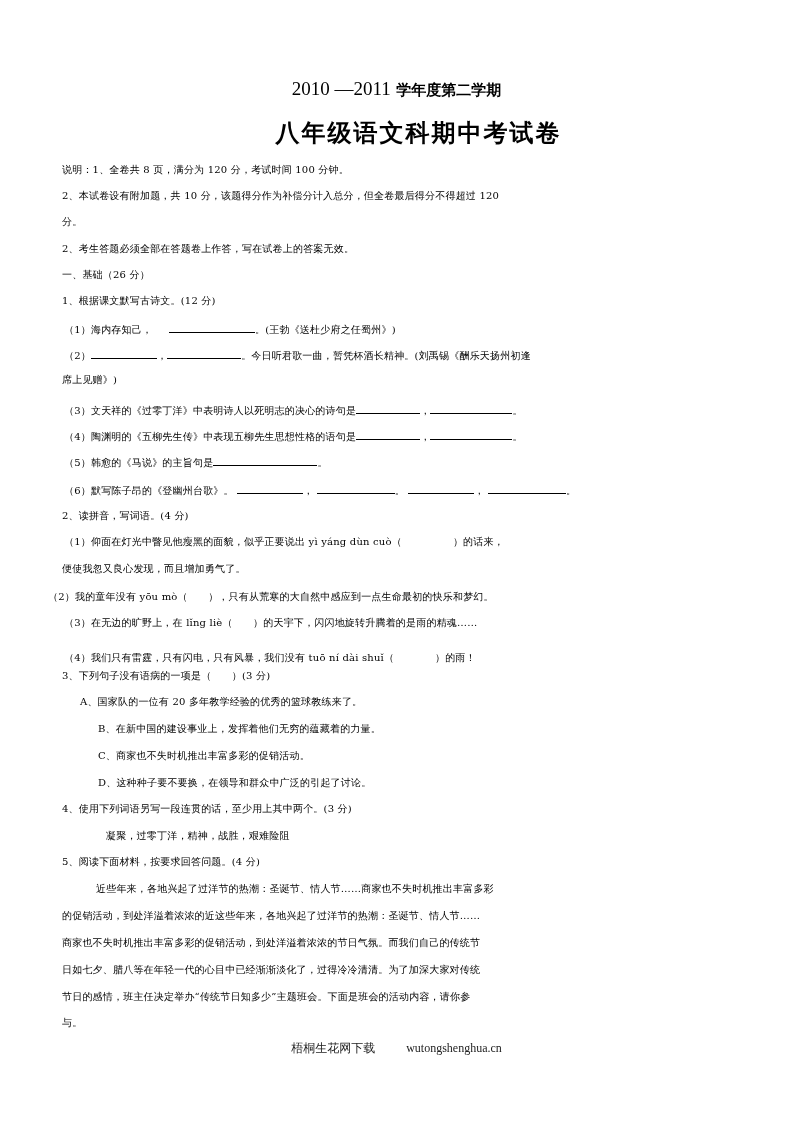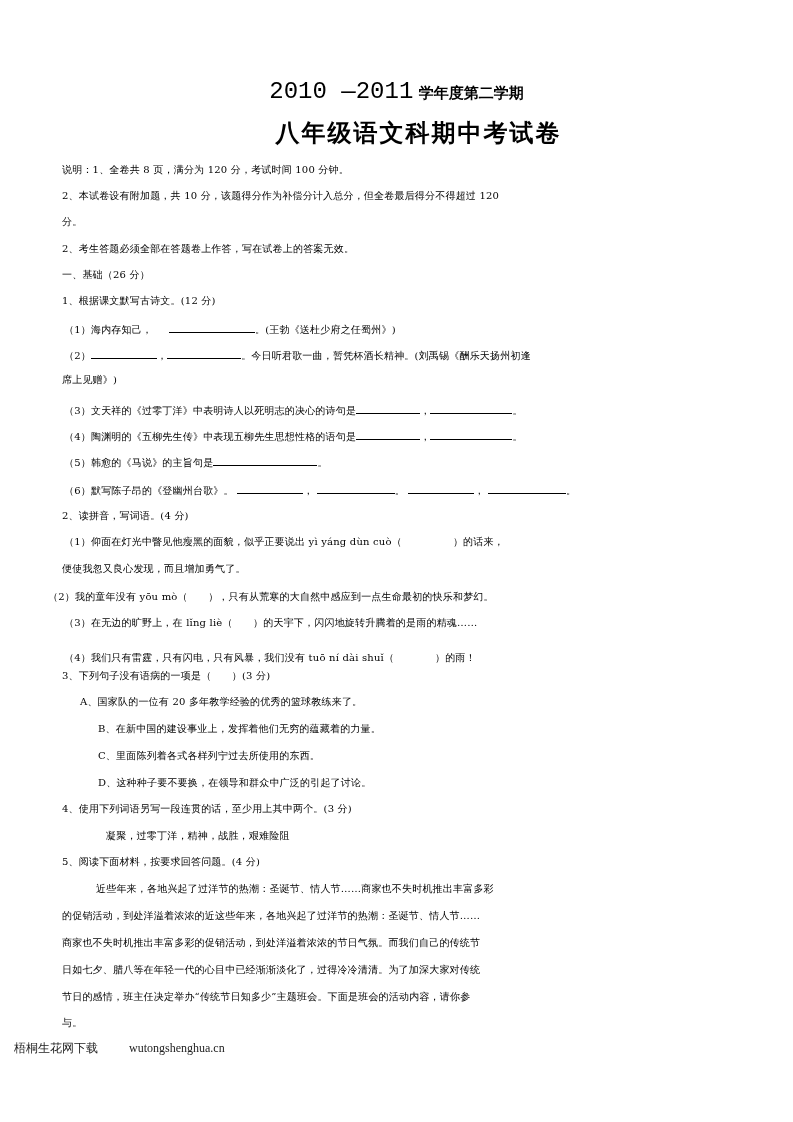--- a/index.html
+++ b/index.html
@@ -1,24 +1,24 @@
 <!DOCTYPE html>
 <html><head>
 <meta charset="utf-8">
 <style>
   html, body { margin:0; padding:0; background:#ffffff; }
   body { width:793px; height:1122px; position:relative; overflow:hidden;
          font-family:"DejaVu Serif","Liberation Serif",serif; color:#000; }
   .line { position:absolute; left:62px; font-size:10px; line-height:20px; white-space:nowrap; letter-spacing:0.2px; }
   .term { position:absolute; left:0; right:0; text-align:center; top:78px; font-size:17px; }
-  .term .t1 { font-family:Liberation Mono, monospace; font-size:24px; }
+  .term .t1 { font-family:Liberation Serif, serif; font-size:19px; }
   .term .t2 { font-family:"DejaVu Sans",sans-serif; font-weight:bold; font-size:15px; }
   .title { position:absolute; left:0; right:0; text-align:center; top:117px; font-family:"DejaVu Sans",sans-serif; font-weight:bold; font-size:24px; letter-spacing:2px;margin-left:44px; }
   .blank { display:inline-block; border-bottom:1px solid #000; height:14px; vertical-align:baseline; }
-  .footer { position:absolute; left:0; right:0; top:1040px; text-align:left; font-size:12px; font-family:"Liberation Serif",serif; color:#222; }
+  .footer { position:absolute; left:0; right:0; top:1040px; text-align:center; font-size:12px; font-family:"Liberation Serif",serif; color:#222; }
   .footer span { margin:0 14px; }
 </style>
 </head>
 <body>
 
 <div>
   <div class="term">
     <span class="t1">2010 —2011</span>
     <span class="t2">学年度第二学期</span>
   </div>
@@ -71,21 +71,21 @@
   <div class="line" style="top:506px">2、读拼音，写词语。(4 分)</div>
   <div class="line" style="top:532px;left:64px">（1）仰面在灯光中瞥见他瘦黑的面貌，似乎正要说出 yì yáng dùn cuò（　　　　　）的话来，</div>
   <div class="line" style="top:559px">便使我忽又良心发现，而且增加勇气了。</div>
   <div class="line" style="top:587px;left:48px">（2）我的童年没有 yōu mò（　　），只有从荒寒的大自然中感应到一点生命最初的快乐和梦幻。</div>
   <div class="line" style="top:613px;left:64px">（3）在无边的旷野上，在 lǐng liè（　　）的天宇下，闪闪地旋转升腾着的是雨的精魂……</div>
   <div class="line" style="top:648px;left:64px">（4）我们只有雷霆，只有闪电，只有风暴，我们没有 tuō ní dài shuǐ（　　　　）的雨！</div>
 
   <div class="line" style="top:666px">3、下列句子没有语病的一项是（　　）(3 分)</div>
   <div class="line" style="top:692px;left:80px">A、国家队的一位有 20 多年教学经验的优秀的篮球教练来了。</div>
   <div class="line" style="top:719px;left:98px">B、在新中国的建设事业上，发挥着他们无穷的蕴藏着的力量。</div>
-  <div class="line" style="top:746px;left:98px">C、里面陈列着各式各样列宁过去所使用的东西。</div>
+  <div class="line" style="top:746px;left:98px">C、商家也不失时机推出丰富多彩的促销活动。</div>
   <div class="line" style="top:773px;left:98px">D、这种种子要不要换，在领导和群众中广泛的引起了讨论。</div>
 
   <div class="line" style="top:799px">4、使用下列词语另写一段连贯的话，至少用上其中两个。(3 分)</div>
   <div class="line" style="top:826px;left:106px">凝聚，过零丁洋，精神，战胜，艰难险阻</div>
 
   <div class="line" style="top:852px">5、阅读下面材料，按要求回答问题。(4 分)</div>
   <div class="line" style="top:879px;left:96px">近些年来，各地兴起了过洋节的热潮：圣诞节、情人节……商家也不失时机推出丰富多彩</div>
   <div class="line" style="top:906px">的促销活动，到处洋溢着浓浓的近这些年来，各地兴起了过洋节的热潮：圣诞节、情人节……</div>
   <div class="line" style="top:933px">商家也不失时机推出丰富多彩的促销活动，到处洋溢着浓浓的节日气氛。而我们自己的传统节</div>
   <div class="line" style="top:960px">日如七夕、腊八等在年轻一代的心目中已经渐渐淡化了，过得冷冷清清。为了加深大家对传统</div>

